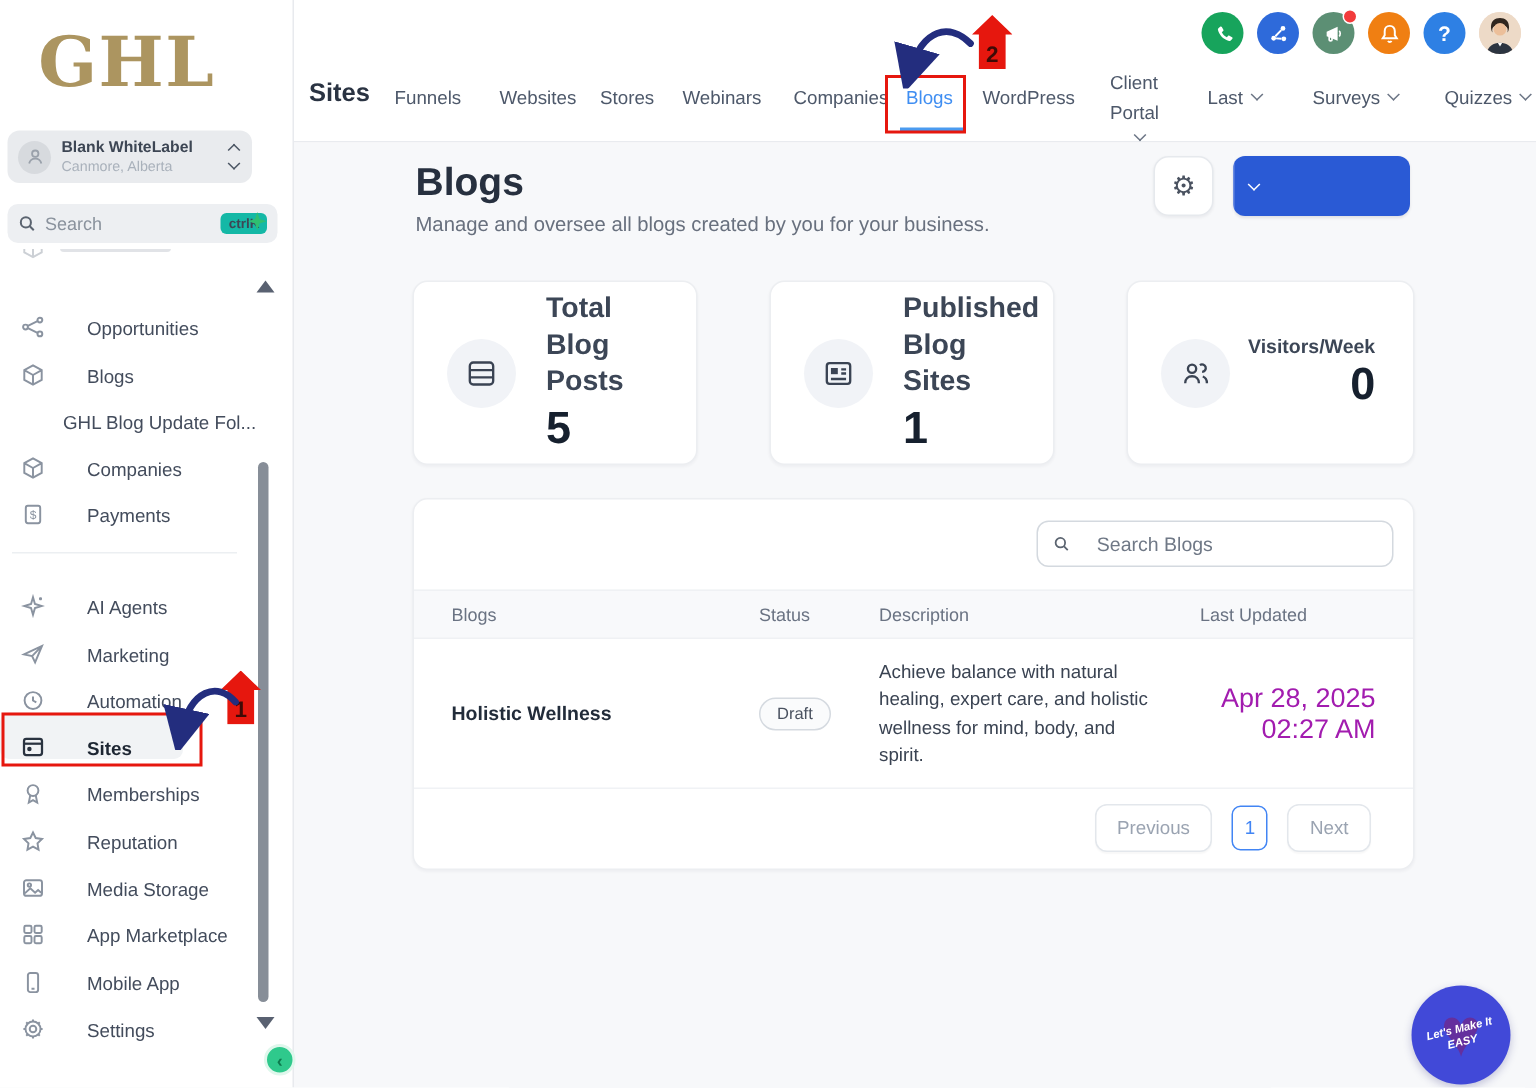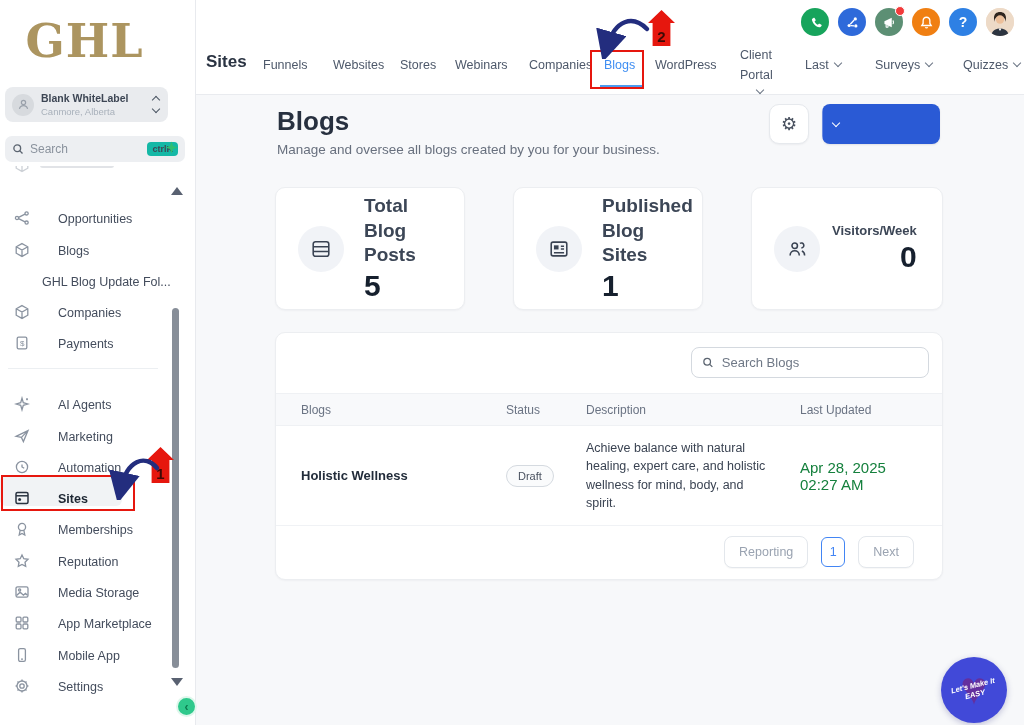--- a/index.html
+++ b/index.html
@@ -72,29 +72,29 @@
   .chevw { width:6px; height:6px; border-right:1.8px solid #fff; border-bottom:1.8px solid #fff; transform:rotate(45deg); margin-top:-3px; }
 
   .card { position:absolute; top:92px; width:190px; height:123px; background:#fff; border:1px solid #eceef1; border-radius:10px; box-shadow:0 1px 2px rgba(16,24,40,.04); display:flex; align-items:center; padding-left:22px; gap:20px; }
   #card1 { left:79px; } #card2 { left:317px; } #card3 { left:555px; width:192px; gap:12px;text-align:right; }
   .card .ic { width:46px; height:46px; border-radius:50%; background:#f1f3f7; display:flex; align-items:center; justify-content:center; flex:none; }
   .card .clab { font-size:19px; font-weight:600; color:#3c4656; line-height:1.3; max-width:90px; }
   #card3 .clab { max-width:none; white-space:nowrap; font-size:13px; }
   .card .cval { font-size:30px; font-weight:700; color:#16202e; margin-top:1px; }
 
   .panel { position:absolute; left:79px; top:237px; width:668px; height:248px; background:#fff; border:1px solid #eceef1; border-radius:10px; box-shadow:0 1px 2px rgba(16,24,40,.04); }
-  .searchblogs { position:absolute; left:415px; top:14px; width:238px; height:31px; border:1px solid #d4d9df; border-radius:8px; display:flex; align-items:center; gap:8px; padding:0 10px; background:#fff; }
+  .searchblogs { position:absolute; left:415px; top:14px; width:238px; height:31px; border:1px solid #d4d9df; border-radius:8px; display:flex; align-items:center; gap:18px; padding:0 10px; background:#fff; }
   .searchblogs input { border:none; outline:none; font-size:13px; color:#333; width:100%; background:transparent; font-family:"Liberation Sans", sans-serif; }
   .searchblogs input::placeholder { color:#6f7886; }
   .thead { position:absolute; top:60px; left:0; width:666px; height:33px; background:#f8f9fb; border-top:1px solid #eff1f4; border-bottom:1px solid #eff1f4; display:grid; grid-template-columns:205px 80px 210px 1fr; align-items:center; padding:0 25px; font-size:12px; color:#6a7383; }
   .trowx { position:absolute; top:93px; left:0; width:666px; height:100px; display:grid; grid-template-columns:205px 80px 210px 1fr; align-items:center; padding:0 25px; border-bottom:1px solid #f0f2f5; cursor:pointer; }
   .bname { font-weight:700; color:#222c3a; font-size:13px; }
   .pill { justify-self:start; border:1px solid #d5dae0; background:#fafbfc; border-radius:20px; padding:4px 11px; font-size:11px; color:#4a5260; }
   .bdesc { color:#3a4352; line-height:1.45; max-width:182px; font-size:12.5px; }
-  .bdate { color:#15803d; font-size:15px; padding-left:4px; }
+  .bdate { color:#a21caf; font-size:18px; padding-left:4px;text-align:right; }
   .pag { position:absolute; top:203px; right:28px; display:flex; gap:13px; align-items:center; }
   .pbtn { height:32px; padding:0 14px; border:1px solid #e3e7ec; border-radius:8px; background:#fff; color:#9aa3b1; font-size:12.5px; display:flex; align-items:center; cursor:pointer; box-shadow:0 1px 1px rgba(16,24,40,.03); }
   .pnum { height:30px; min-width:24px; border:1px solid #4285f4; border-radius:6px; color:#4285f4; display:flex; align-items:center; justify-content:center; font-size:12.5px; background:#fff; cursor:pointer; }
 
   
   .abox { border:2.5px solid #e6170e; position:absolute; z-index:9; pointer-events:none; }
   .abox1 { left:1px; top:475px; width:134px; height:36px; }
   .abox2 { left:394px; top:50px; width:54px; height:39px; }
   .housebadge { position:absolute; width:27px; height:36px; background:#e6170e; clip-path:polygon(50% 0,100% 36%,83% 36%,83% 100%,17% 100%,17% 36%,0 36%); color:#3f0a06; font-weight:700; font-size:15px; display:flex; align-items:flex-end; justify-content:center; padding-bottom:2px; z-index:10; pointer-events:none; line-height:1; }
   .badge1 { left:147px; top:447px; }
@@ -458,21 +458,21 @@
     </div>
 
     <div class="trowx">
       <span class="bname">Holistic Wellness</span>
       <span class="pill">Draft</span>
       <span class="bdesc">Achieve balance with natural healing, expert care, and holistic wellness for mind, body, and spirit.</span>
       <span class="bdate">Apr 28, 2025 02:27 AM</span>
     </div>
 
     <div class="pag">
-      <span class="pbtn">Reporting</span>
+      <span class="pbtn">Previous</span>
       <span class="pnum">1</span>
       <span class="pbtn">Next</span>
     </div>
   </div>
 
   <div class="wm">
     <span class="heart">♥</span>
     <span class="wtxt">Let's Make It EASY</span>
   </div>
 </div>

